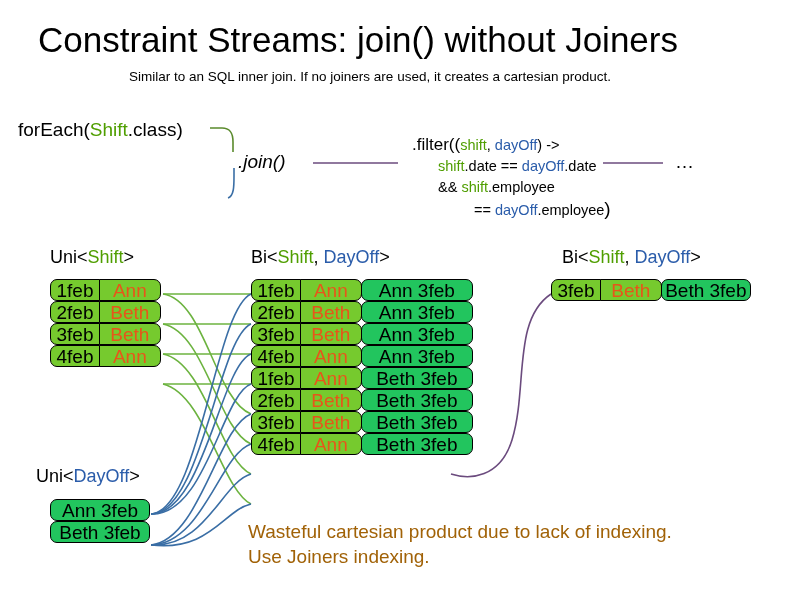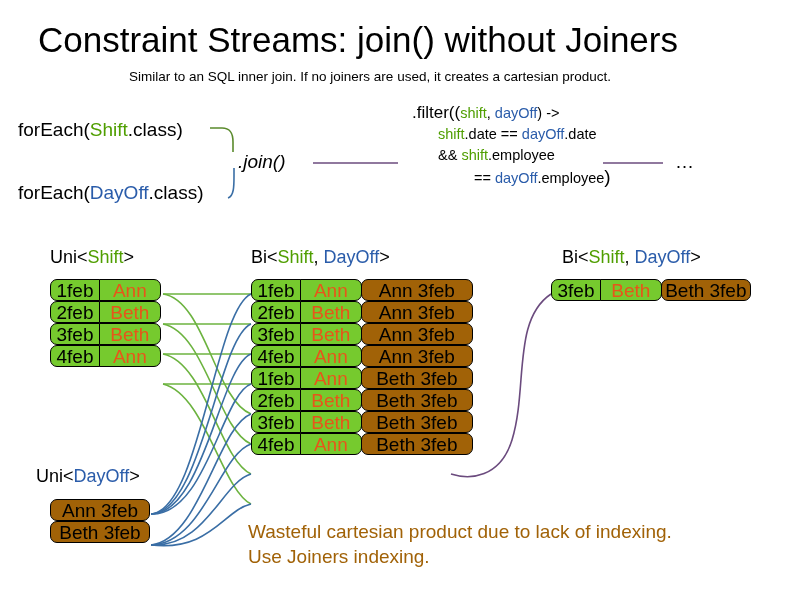--- a/index.html
+++ b/index.html
@@ -48,21 +48,21 @@
     color: #000;
   }
   .g { color: #4f9e00; margin-top: 36px; }
   .b { color: #2a5caa; }
 
   #forEachShift { left: 18px; top: 118px; }
   #forEachDayOff { left: 18px; top: 181px; }
   #joinLabel { left: 238px; top: 150px; font-style: italic; }
 
   #filterBlock {
-    left: 412px; top: 102px;
+    left: 412px; top: 134px;
     font-size: 17px;
     line-height: 21px;
   }
   #filterBlock .small { font-size: 14.5px; }
   #filterBlock .ln2 { padding-left: 26px; }
   #filterBlock .ln3 { padding-left: 26px; }
   #filterBlock .ln4 { padding-left: 62px; }
   #ellipsis {
     left: 675px; top: 151px;
     font-size: 19px;
@@ -94,21 +94,21 @@
     display: flex;
     align-items: center;
     justify-content: center;
     box-sizing: border-box;
     border: 1.6px solid #000000;
     font-size: 19px;
     line-height: 19px;
     white-space: nowrap;
   }
   .seg.green { background: #76ca2e; }
-  .seg.blue  { background: #a16207; }
+  .seg.blue  { background: #22c55e; }
   .seg.date  { color: #000000; border-radius: 7px 0 0 7px; border-right-width: 1.2px; }
   .seg.name  { color: #e8551a; border-radius: 0 7px 7px 0; border-left-width: 1.2px; margin-left: -1.2px; }
   .seg.pair  { color: #000000; border-radius: 7px; margin-left: -1px; }
   .seg.solo  { color: #000000; border-radius: 7px; }
 
   
   #uniShiftList { left: 50px; top: 279px; }
   #uniShiftList .card { margin-bottom: 0px; }
   #uniShiftList .seg.date { width: 50px; }
   #uniShiftList .seg.name { width: 62px; }
@@ -183,21 +183,20 @@
     <g fill="none" stroke="#3a6ea5" stroke-width="1.6">
       <path d="M228,198 C234,196 234,186 234,176 L234,168"></path>
     </g>
   </svg>
 
   <div class="abs" id="title">Constraint Streams: join() without Joiners</div>
   <div class="abs" id="subtitle">Similar to an SQL inner join. If no joiners are used, it creates a cartesian product.</div>
 
   <div class="abs code" id="forEachShift"><span>forEach(</span><span class="g">Shift</span><span>.class)</span></div>
 
-  <div class="abs code" id="forEachDayOff"><span>forEach(</span><span class="b">DayOff</span><span>.class)</span></div>
 
   <div class="abs code" id="joinLabel">.join()</div>
 
   <div class="abs code" id="filterBlock">
     <div class="ln1"><span>.filter((</span><span class="g small">shift</span><span class="small">, </span><span class="b small">dayOff</span><span class="small">) -&gt;</span></div>
     <div class="ln2 small"><span class="g">shift</span><span>.date == </span><span class="b">dayOff</span><span>.date</span></div>
     <div class="ln3 small"><span>&amp;&amp; </span><span class="g">shift</span><span>.employee</span></div>
     <div class="ln4 small"><span>== </span><span class="b">dayOff</span><span>.employee</span><span style="font-size:19px">)</span></div>
   </div>
 

